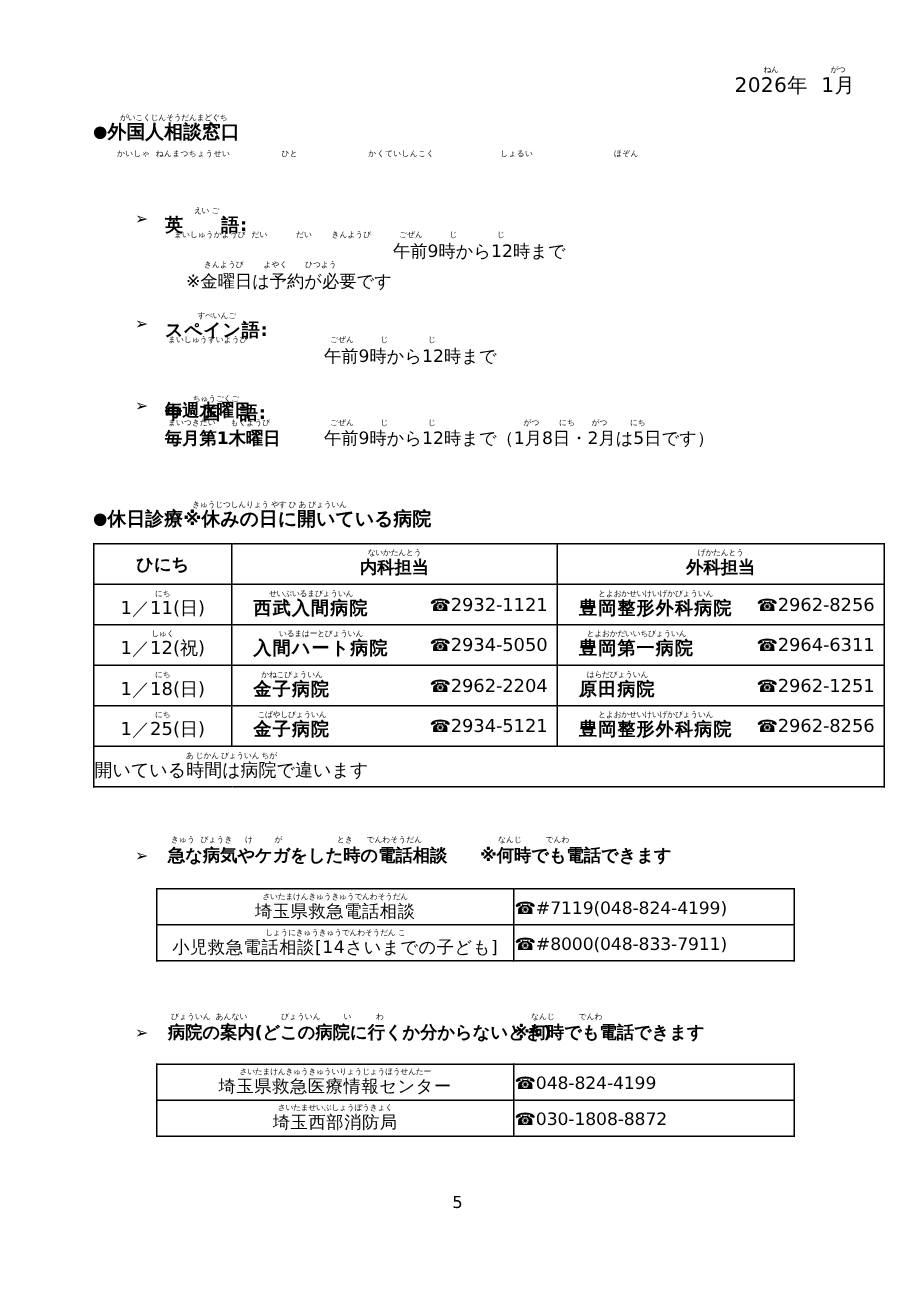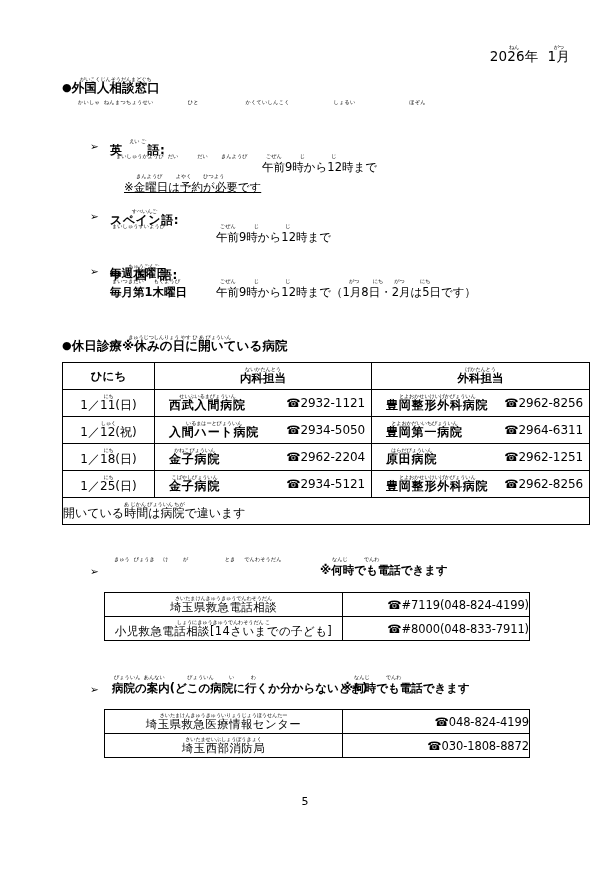--- a/index.html
+++ b/index.html
@@ -163,21 +163,21 @@
 
   .tbl-name {
     text-align: center;
     font-weight: bold;
     font-size: 12px;
     padding: 0 4px;
     white-space: nowrap;
     letter-spacing: 0.4px;
   }
   .tbl-num {
-    text-align: right;
+    text-align: left;
     font-size: 12px;
     white-space: nowrap;
     letter-spacing: -0.1px;
   }
 
   .page-num {
     position: absolute;
     left: 0;
     right: 0;
     top: 795px;
@@ -219,21 +219,21 @@
     <span style="display:inline-block;width:30px;">きんようび</span>
   </div>
   <div class="lang-sub" style="left:262px; top:160px;">
     <span>午前9時から12時まで</span>
   </div>
   <div style="position:absolute; left:266px; top:153px; font-size:5.2px; white-space:nowrap;">
     <span style="display:inline-block;width:32px;">ごぜん</span>
     <span style="display:inline-block;width:30px;">じ</span>
     <span style="display:inline-block;width:20px;">じ</span>
   </div>
-  <div class="lang-sub" style="left:124px; top:180px;text-decoration:underline;">
+  <div class="lang-sub" style="left:124px; top:180px;">
     <span>※金曜日は予約が必要です</span>
   </div>
   <div style="position:absolute; left:136px; top:173px; font-size:5.2px; white-space:nowrap;">
     <span style="display:inline-block;width:38px;">きんようび</span>
     <span style="display:inline-block;width:26px;">よやく</span>
     <span style="display:inline-block;width:24px;">ひつよう</span>
   </div>
 
   <div class="arrow" style="left:90px; top:211px;">➢</div>
   <div class="lang-label" style="left:110px; top:208px;">
@@ -372,20 +372,23 @@
       </tr>
       <tr>
         <td class="footer-cell" colspan="3">
           <ruby><span>開いている時間は病院で違います</span><rt>あ じかん びょういん ちが</rt></ruby>
         </td>
       </tr>
     </tbody>
   </table>
 
   <div class="arrow" style="left:90px; top:566px;">➢</div>
+  <div class="sub-head" style="left:112px; top:563px;">
+    <span>急な病気やケガをした時の電話相談</span>
+  </div>
   <div style="position:absolute; left:114px; top:556px; font-size:5.2px; white-space:nowrap;">
     <span style="display:inline-block;width:18px;">きゅう</span>
     <span style="display:inline-block;width:28px;">びょうき</span>
     <span style="display:inline-block;width:18px;">け</span>
     <span style="display:inline-block;width:40px;">が</span>
     <span style="display:inline-block;width:18px;">とき</span>
     <span style="display:inline-block;width:30px;">でんわそうだん</span>
   </div>
   <div class="sub-head-note" style="left:320px; top:563px;">
     <span>※何時でも電話できます</span>

